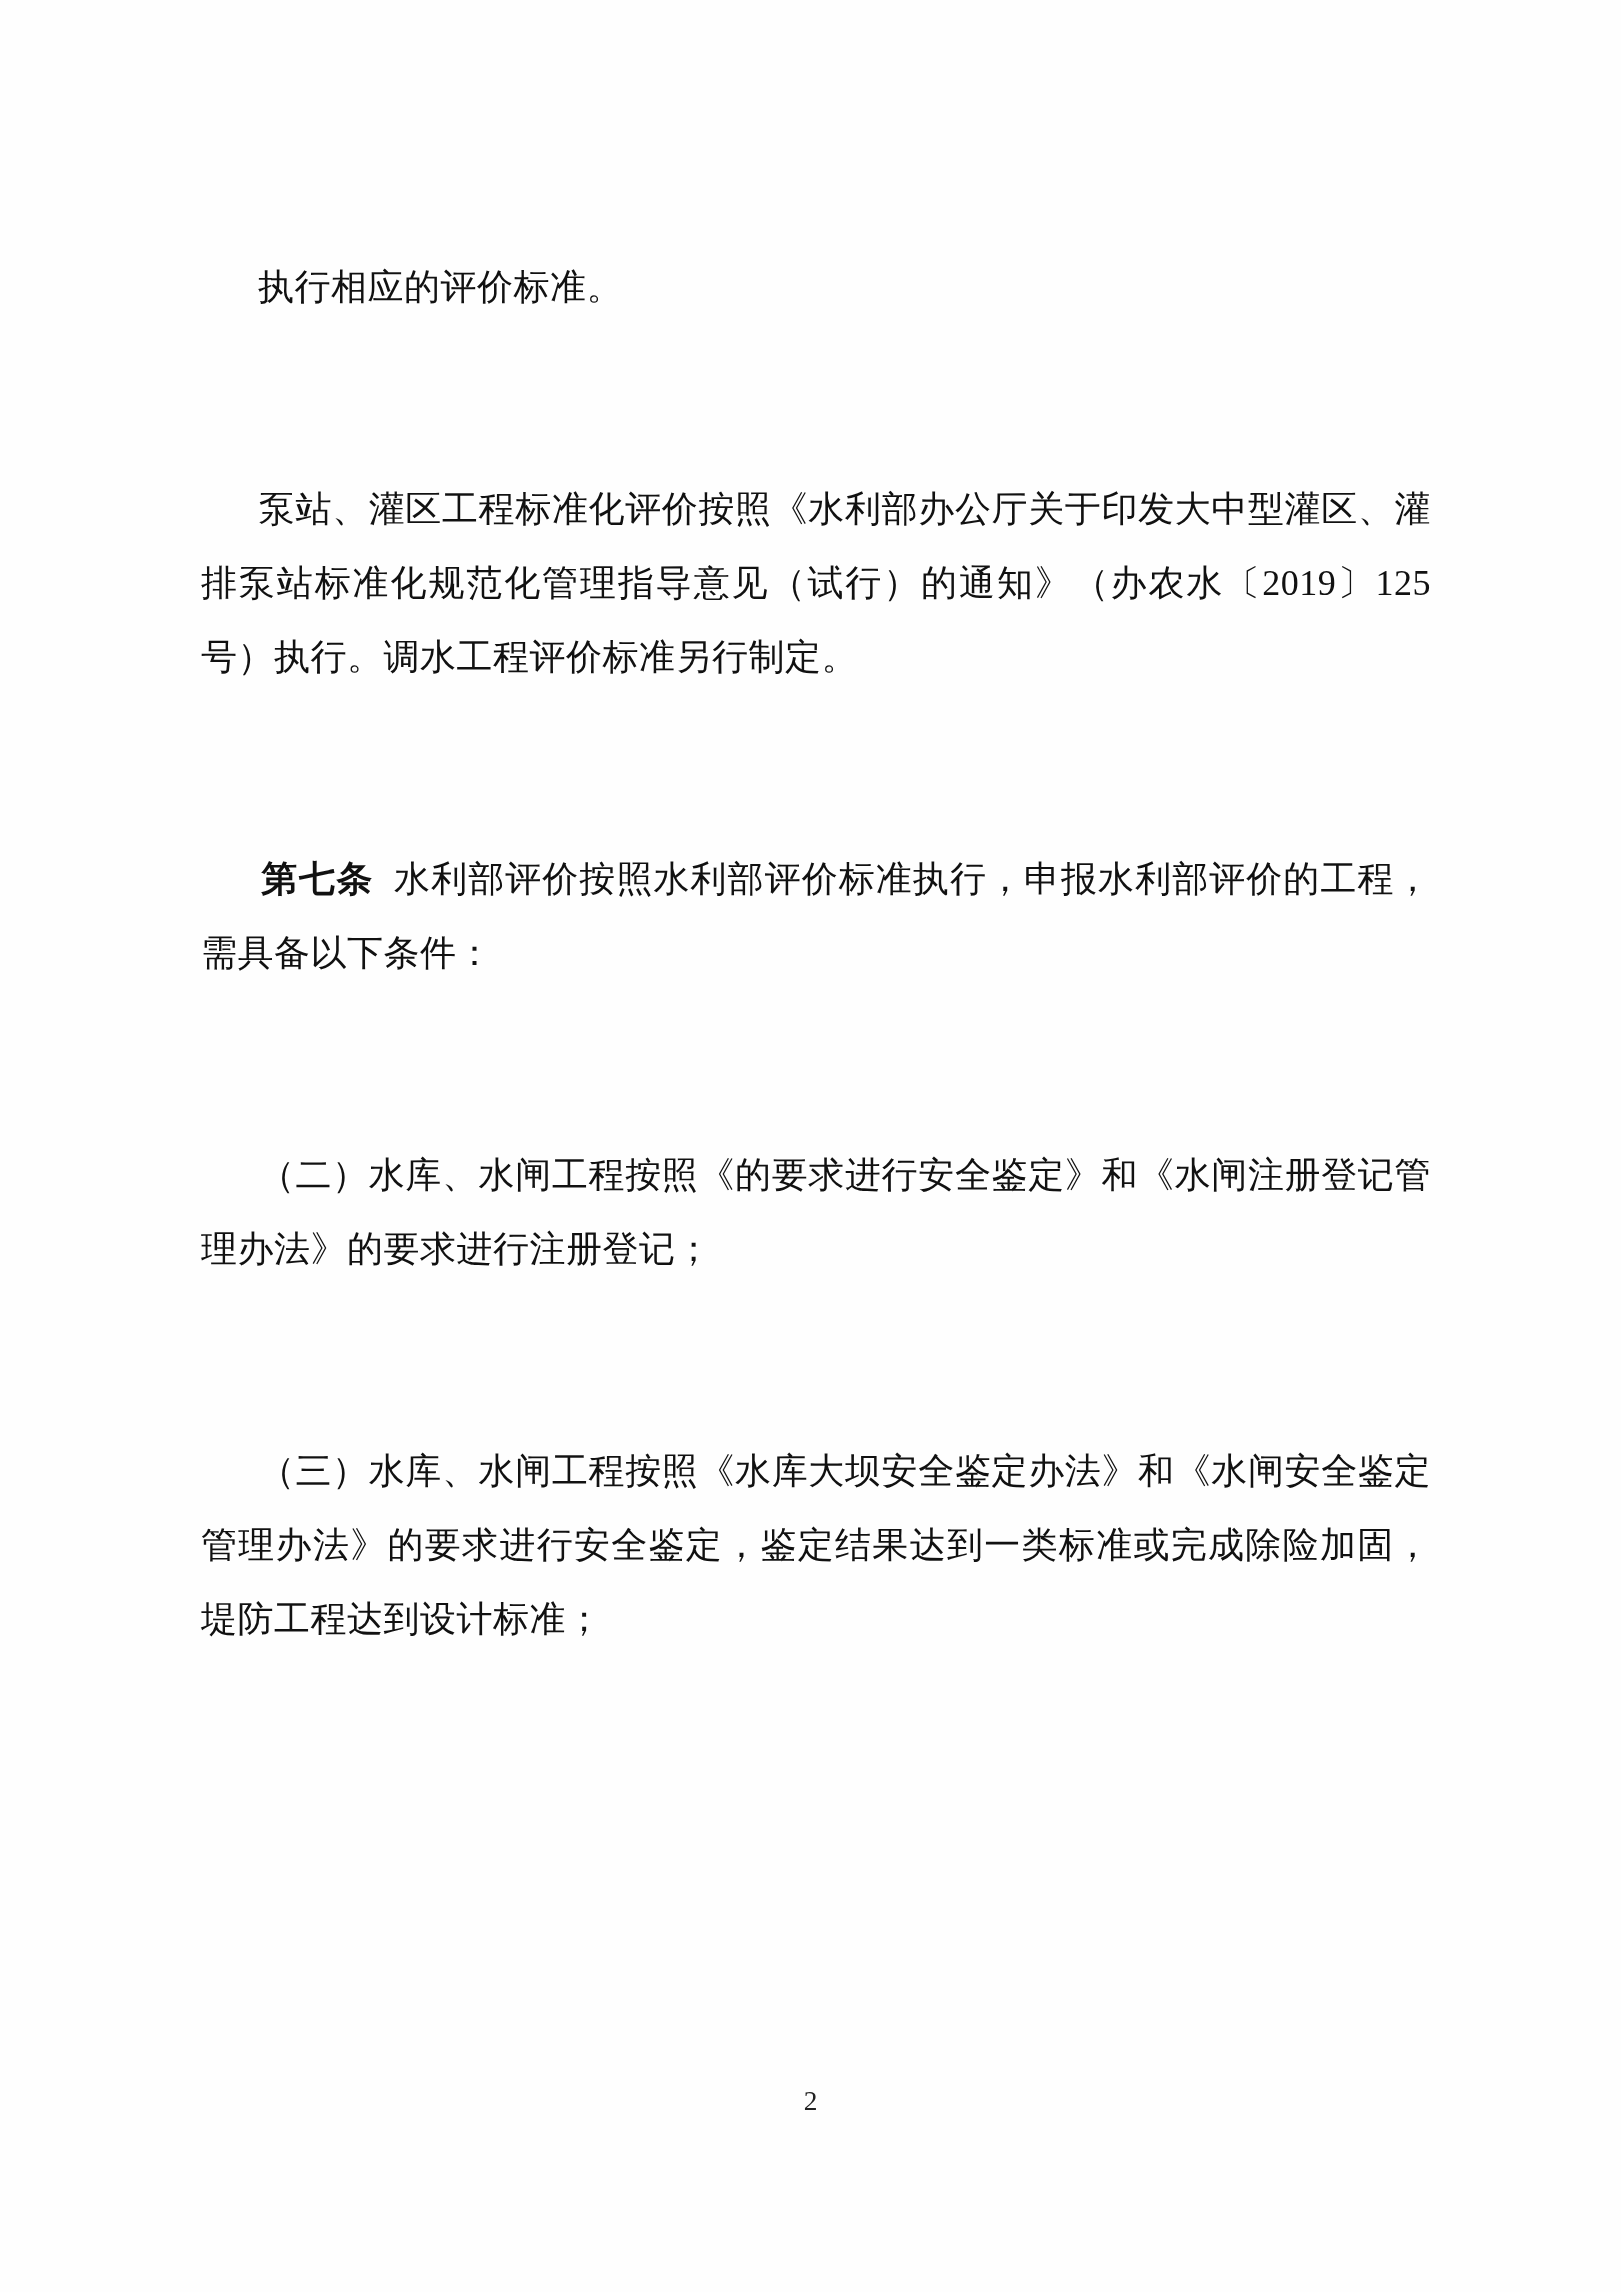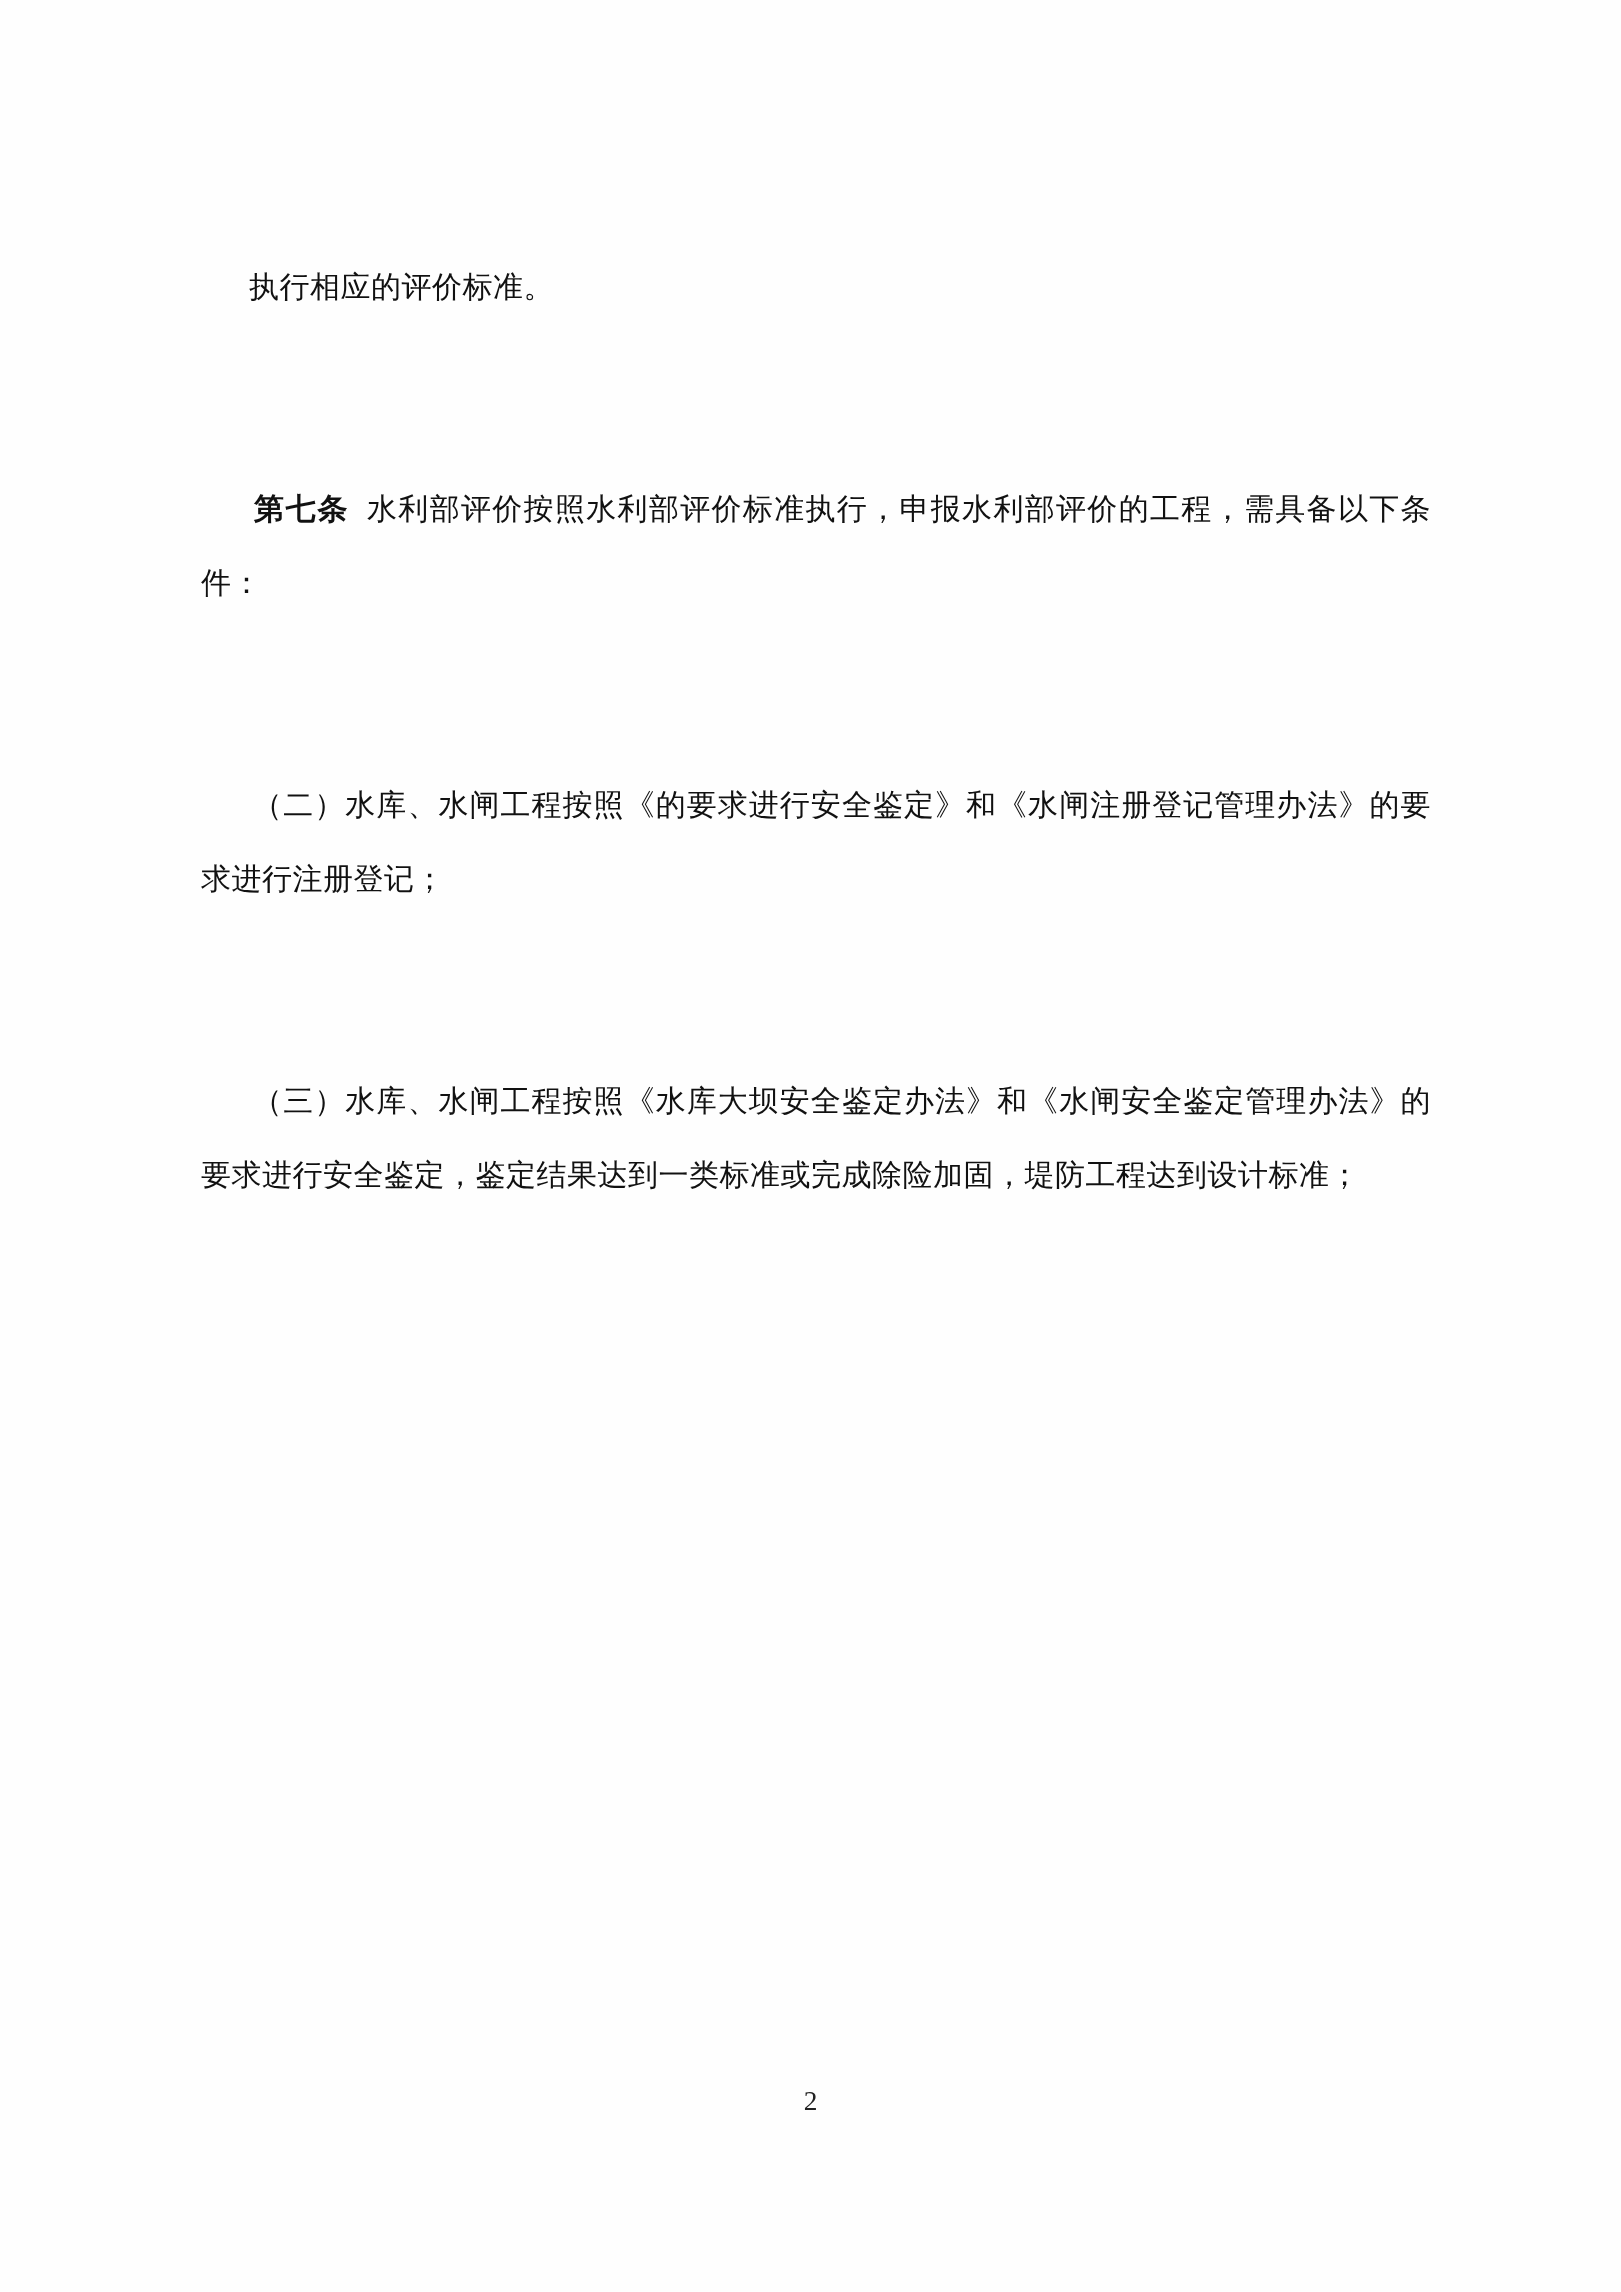--- a/index.html
+++ b/index.html
@@ -23,21 +23,21 @@
     height: 2293px;
     background: #fefefe;
   }
   .content {
     position: absolute;
     left: 201px;
     top: 176px;
     width: 1230px;
   }
   .para {
-    font-size: 30px;
+    font-size: 36px;
     line-height: 74px;
     text-align: justify;
     text-justify: inter-ideograph;
     letter-spacing: 0.5px;
     margin: 0 0 0 0;
     white-space: pre-wrap;
     word-break: break-all;
   }
   .indent {
     text-indent: 84px;
@@ -63,20 +63,23 @@
 </head>
 <body>
 
 <div class="page">
   <div class="content">
 
     <p class="para noindent">
       <span>执行相应的评价标准。</span>
     </p>
 
+    <p class="para indent">
+      <span>泵站、灌区工程标准化评价按照《水利部办公厅关于印发大中型灌区、灌排泵站标准化规范化管理指导意见（试行）的通知》（办农水〔2019〕125 号）执行。调水工程评价标准另行制定。</span>
+    </p>
 
 
     <p class="para indent">
       <span class="art-label">第七条</span><span>&nbsp;&nbsp;</span><span>水利部评价按照水利部评价标准执行，申报水利部评价的工程，需具备以下条件：</span>
     </p>
 
 
     <p class="para indent">
       <span>（二）水库、水闸工程按照《的要求进行安全鉴定》和《水闸注册登记管理办法》的要求进行注册登记；</span>
     </p>

